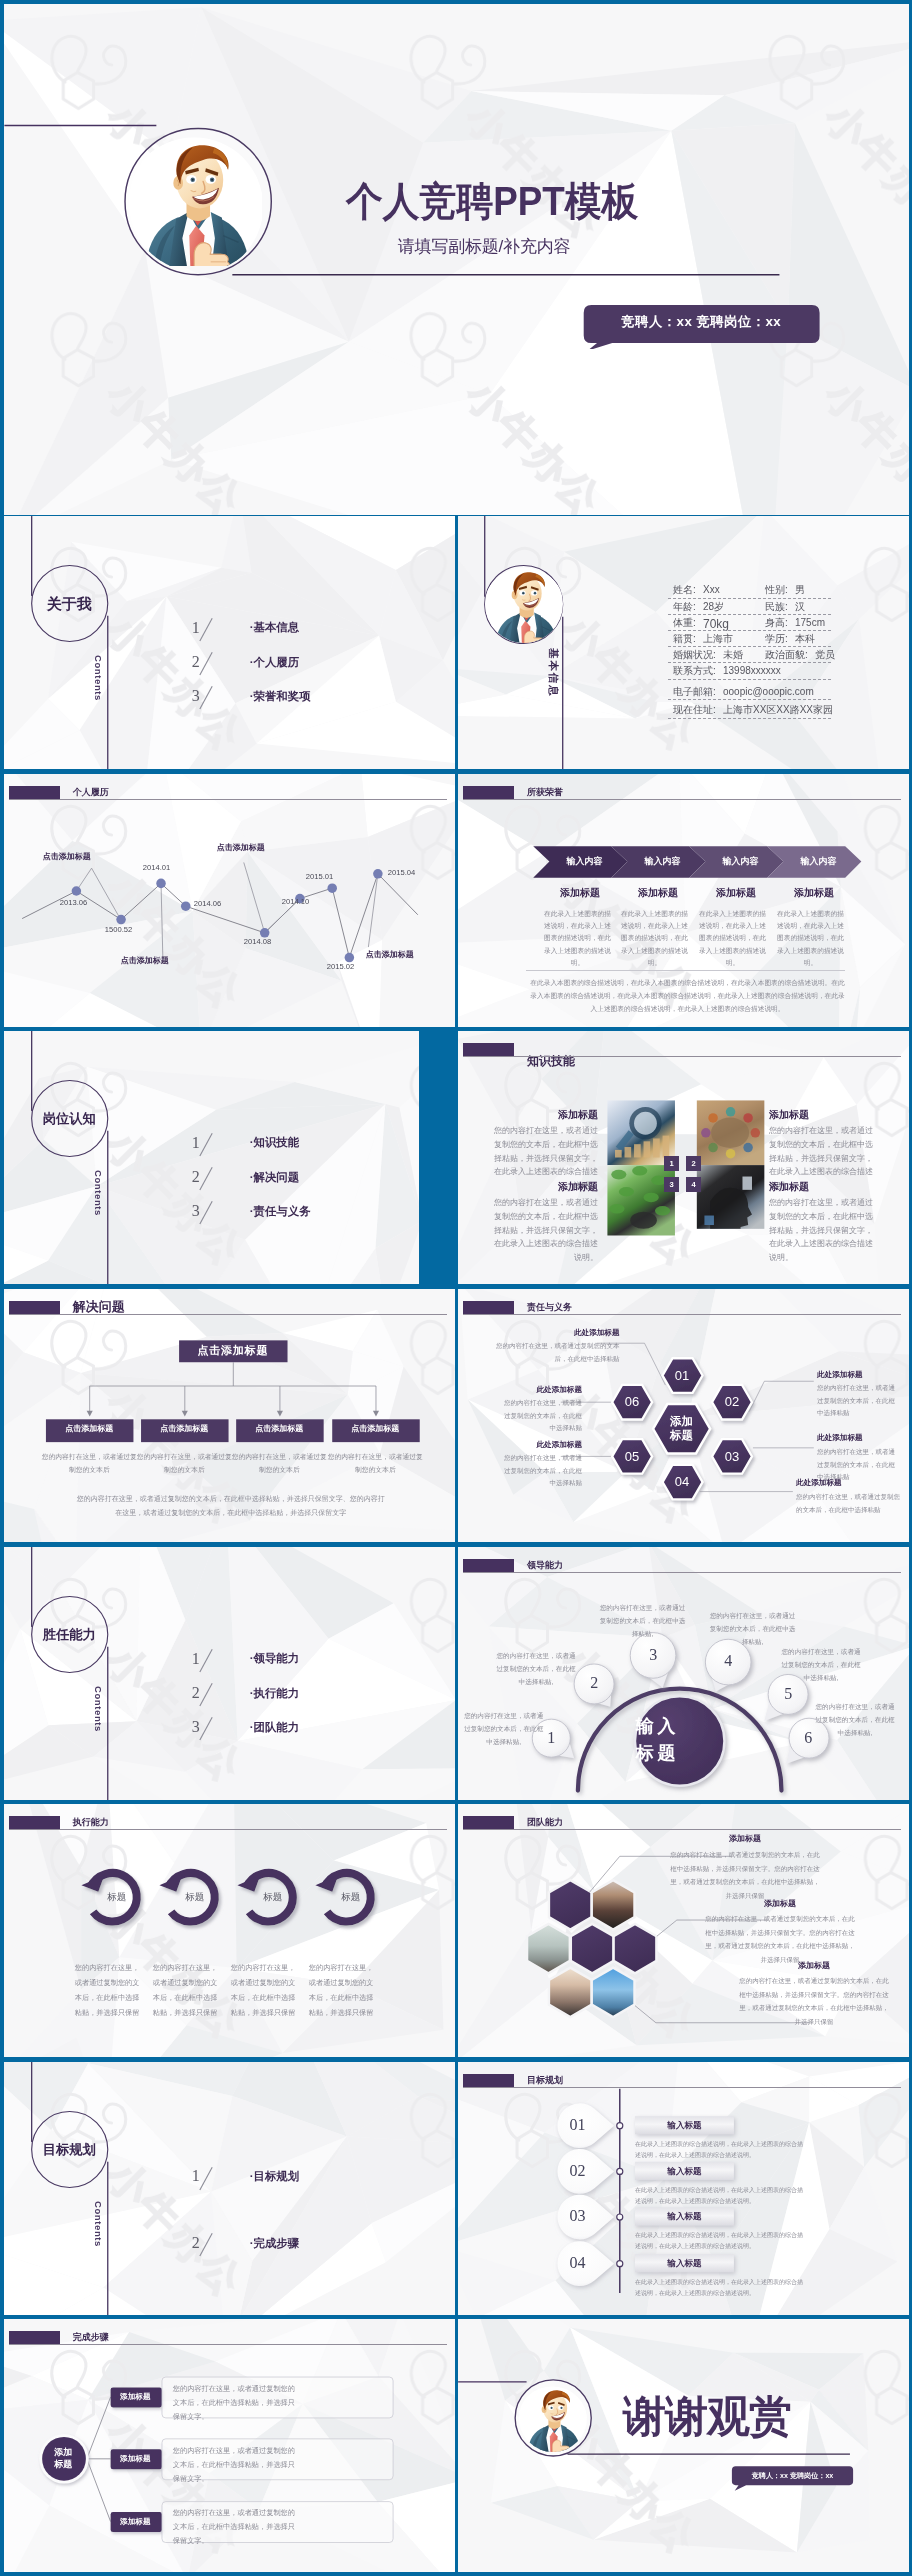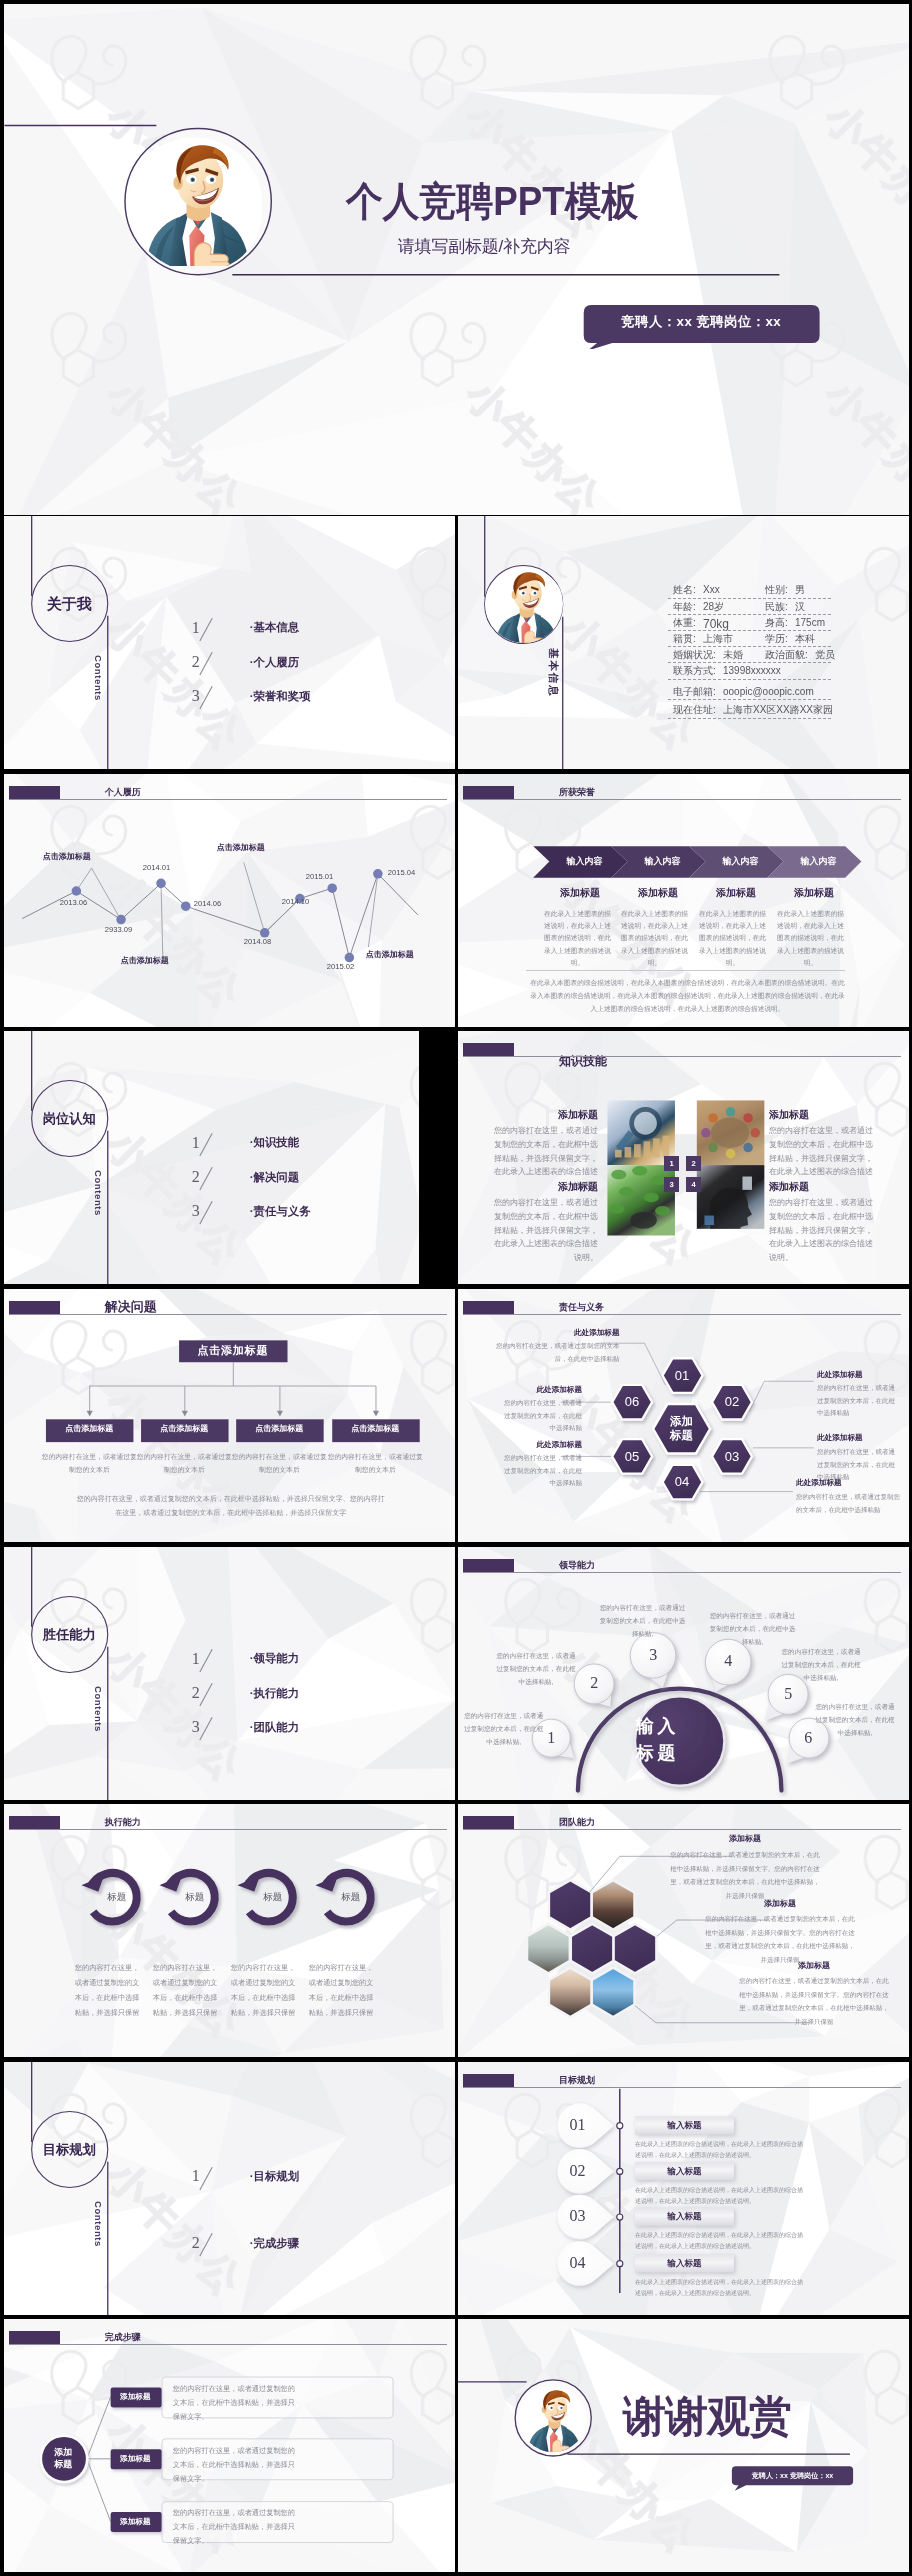--- a/index.html
+++ b/index.html
@@ -1,22 +1,22 @@
 <!DOCTYPE html>
 <html style="font-size:15px"><head>
 <meta charset="utf-8">
 <style>
 html,body{margin:0;padding:0;}
 body{width:913px;height:2576px;background:#d2d2d4;font-family:"Liberation Sans","DejaVu Sans",sans-serif;overflow:hidden;-webkit-font-smoothing:antialiased;}
-.page{position:relative;width:913px;height:2576px;background:#000000;}
+.page{position:relative;width:913px;height:2576px;background:#0369a1;}
 .slide{position:absolute;overflow:hidden;background:#f5f5f6;}
 .bgwrap{position:absolute;left:0;top:0;right:0;bottom:0;overflow:hidden;}
 .bgwrap svg{position:absolute;left:0;top:0;}
 .hdr-bar{position:absolute;background:#46315f;}
-.hdr-ttl{position:absolute;font-weight:bold;color:#3c2a52;white-space:nowrap;margin-left:32px;}
+.hdr-ttl{position:absolute;font-weight:bold;color:#3c2a52;white-space:nowrap;}
 .hdr-ln{position:absolute;background:#918c99;height:1px;}
 .abs{position:absolute;}
 .nw{white-space:nowrap;}
 </style>
 </head>
 <body>
 <svg width="0" height="0" style="position:absolute" aria-hidden="true">
     <defs>
       <g id="wmk" stroke="#ececee" fill="none">
         <g fill="none" stroke-linejoin="round" stroke-linecap="round" stroke-width="3.2">
@@ -391,21 +391,21 @@
         <circle cx="123" cy="153" r="5" fill="#757eb3"></circle>
         <circle cx="165" cy="115" r="5" fill="#757eb3"></circle>
         <circle cx="191" cy="139" r="5" fill="#757eb3"></circle>
         <circle cx="274" cy="167" r="5" fill="#757eb3"></circle>
         <circle cx="311" cy="131" r="5" fill="#757eb3"></circle>
         <circle cx="345" cy="120" r="5" fill="#757eb3"></circle>
         <circle cx="363" cy="193" r="5" fill="#757eb3"></circle>
         <circle cx="393" cy="105" r="5" fill="#757eb3"></circle>
       </svg>
       <div class="abs nw" style="left:56px;top:125px;font-size:7.6px;line-height:1;color:#4a4a56">2013.06</div>
-      <div class="abs nw" style="left:101px;top:152px;font-size:7.6px;line-height:1;color:#4a4a56">2933.09</div>
+      <div class="abs nw" style="left:101px;top:152px;font-size:7.6px;line-height:1;color:#4a4a56">1500.52</div>
       <div class="abs nw" style="left:139px;top:90px;font-size:7.6px;line-height:1;color:#4a4a56">2014.01</div>
       <div class="abs nw" style="left:190px;top:126px;font-size:7.6px;line-height:1;color:#4a4a56">2014.06</div>
       <div class="abs nw" style="left:240px;top:164px;font-size:7.6px;line-height:1;color:#4a4a56">2014.08</div>
       <div class="abs nw" style="left:278px;top:124px;font-size:7.6px;line-height:1;color:#4a4a56">2014.10</div>
       <div class="abs nw" style="left:302px;top:99px;font-size:7.6px;line-height:1;color:#4a4a56">2015.01</div>
       <div class="abs nw" style="left:323px;top:189px;font-size:7.6px;line-height:1;color:#4a4a56">2015.02</div>
       <div class="abs nw" style="left:384px;top:95px;font-size:7.6px;line-height:1;color:#4a4a56">2015.04</div>
       <div class="abs nw" style="left:39px;top:79px;font-size:8px;line-height:1;font-weight:bold;color:#3c2a52">点击添加标题</div>
       <div class="abs nw" style="left:117px;top:183px;font-size:8px;line-height:1;font-weight:bold;color:#3c2a52">点击添加标题</div>
       <div class="abs nw" style="left:213px;top:70px;font-size:8px;line-height:1;font-weight:bold;color:#3c2a52">点击添加标题</div>

